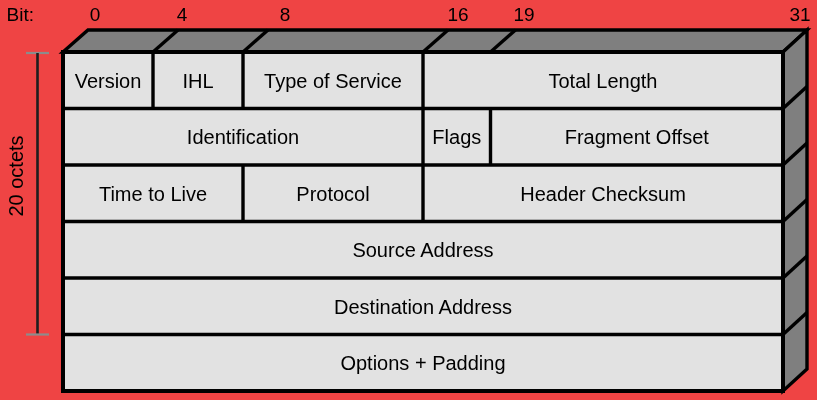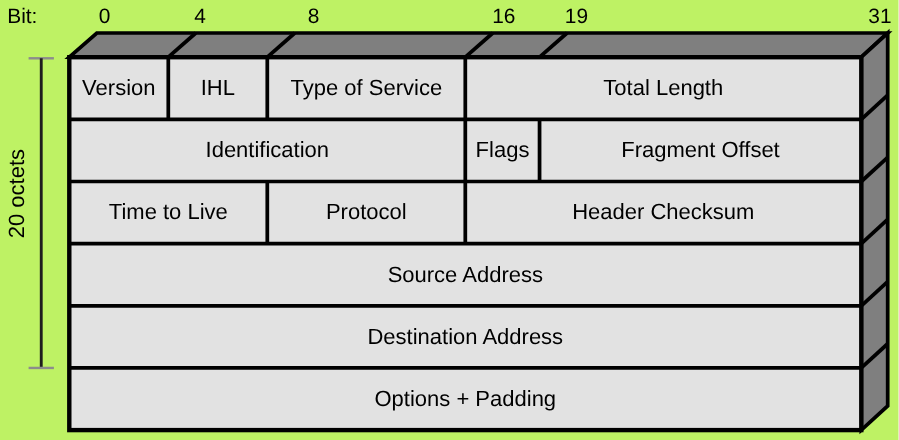--- a/index.html
+++ b/index.html
@@ -4,21 +4,21 @@
 <style>
   html, body {
     margin: 0;
     padding: 0;
     background: #ffffff;
   }
   .canvas {
     position: relative;
     width: 817px;
     height: 400px;
-    background: #bef264;
+    background: #ef4444;
     overflow: hidden;
   }
   svg {
     display: block;
   }
   svg text {
     font-family: "Liberation Sans", "DejaVu Sans", sans-serif;
     fill: #000000;
   }
   .cell-label   { font-size: 20px; }

